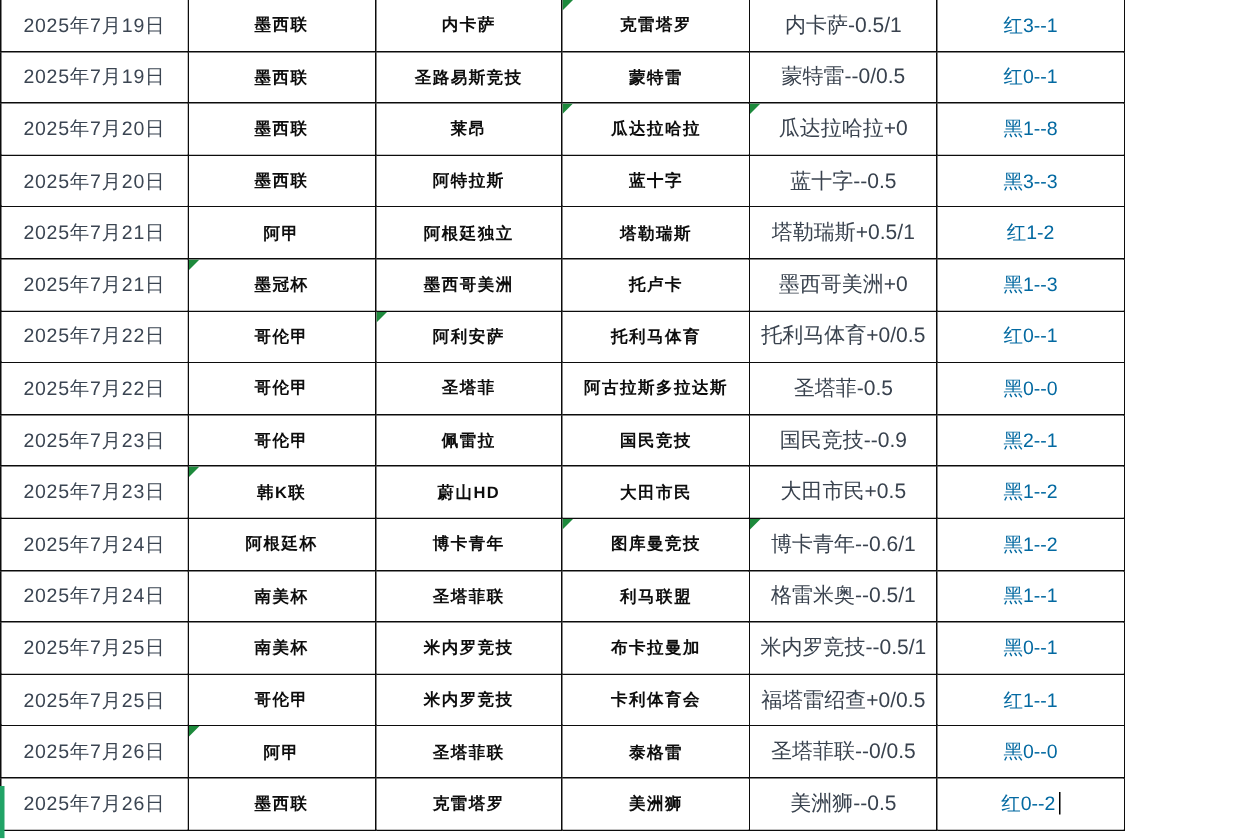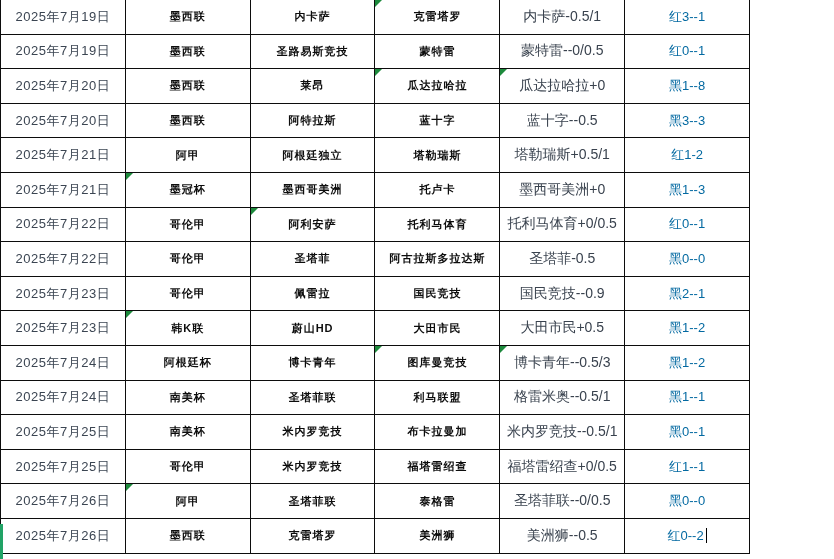--- a/index.html
+++ b/index.html
@@ -165,21 +165,21 @@
           <td class="c-bold"><span>蔚山HD</span></td>
           <td class="c-bold"><span>大田市民</span></td>
           <td class="c-handicap"><span>大田市民+0.5</span></td>
           <td class="c-result"><span>黑1--2</span></td>
         </tr>
         <tr>
           <td class="c-date"><span>2025年7月24日</span></td>
           <td class="c-bold"><span>阿根廷杯</span></td>
           <td class="c-bold"><span>博卡青年</span></td>
           <td class="c-bold"><span>图库曼竞技</span><span class="comment-tri"></span></td>
-          <td class="c-handicap"><span>博卡青年--0.5/3</span><span class="comment-tri"></span></td>
+          <td class="c-handicap"><span>博卡青年--0.6/1</span><span class="comment-tri"></span></td>
           <td class="c-result"><span>黑1--2</span></td>
         </tr>
         <tr>
           <td class="c-date"><span>2025年7月24日</span></td>
           <td class="c-bold"><span>南美杯</span></td>
           <td class="c-bold"><span>圣塔菲联</span></td>
           <td class="c-bold"><span>利马联盟</span></td>
           <td class="c-handicap"><span>格雷米奥--0.5/1</span></td>
           <td class="c-result"><span>黑1--1</span></td>
         </tr>
@@ -188,21 +188,21 @@
           <td class="c-bold"><span>南美杯</span></td>
           <td class="c-bold"><span>米内罗竞技</span></td>
           <td class="c-bold"><span>布卡拉曼加</span></td>
           <td class="c-handicap"><span>米内罗竞技--0.5/1</span></td>
           <td class="c-result"><span>黑0--1</span></td>
         </tr>
         <tr>
           <td class="c-date"><span>2025年7月25日</span></td>
           <td class="c-bold"><span>哥伦甲</span></td>
           <td class="c-bold"><span>米内罗竞技</span></td>
-          <td class="c-bold"><span>福塔雷绍查</span></td>
+          <td class="c-bold"><span>卡利体育会</span></td>
           <td class="c-handicap"><span>福塔雷绍查+0/0.5</span></td>
           <td class="c-result"><span>红1--1</span></td>
         </tr>
         <tr>
           <td class="c-date"><span>2025年7月26日</span></td>
           <td class="c-bold"><span>阿甲</span><span class="comment-tri"></span></td>
           <td class="c-bold"><span>圣塔菲联</span></td>
           <td class="c-bold"><span>泰格雷</span></td>
           <td class="c-handicap"><span>圣塔菲联--0/0.5</span></td>
           <td class="c-result"><span>黑0--0</span></td>

